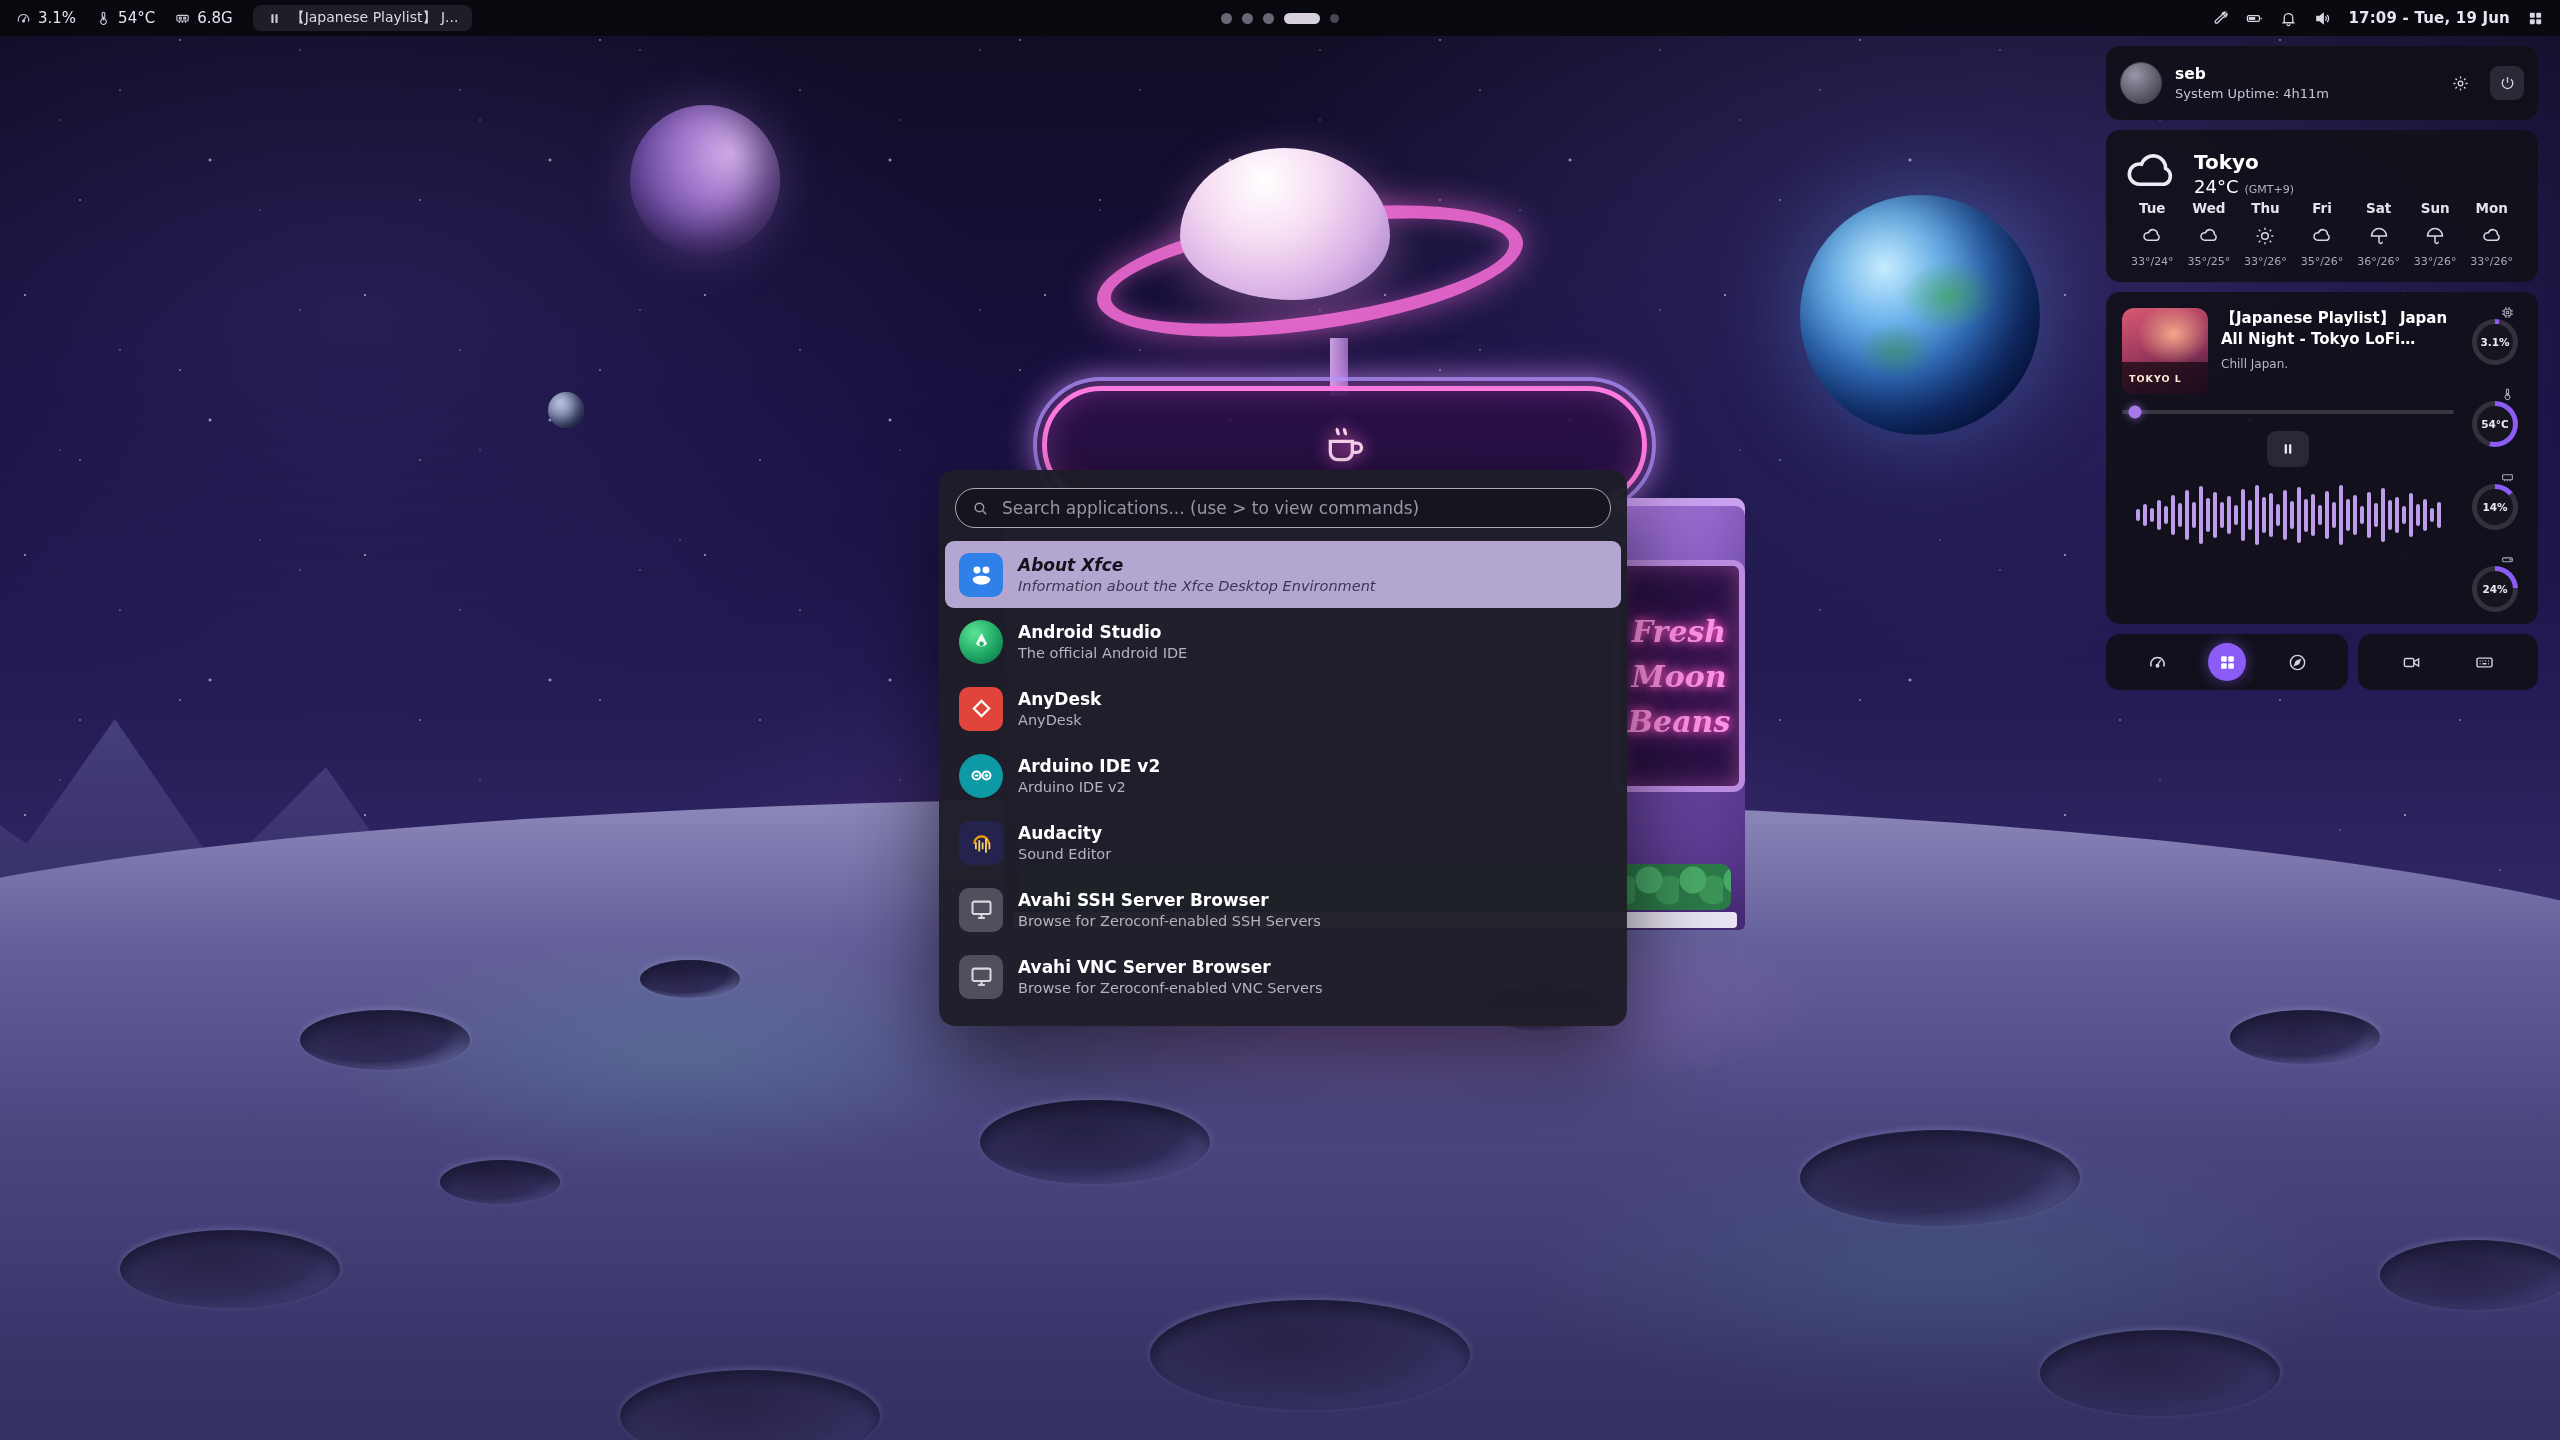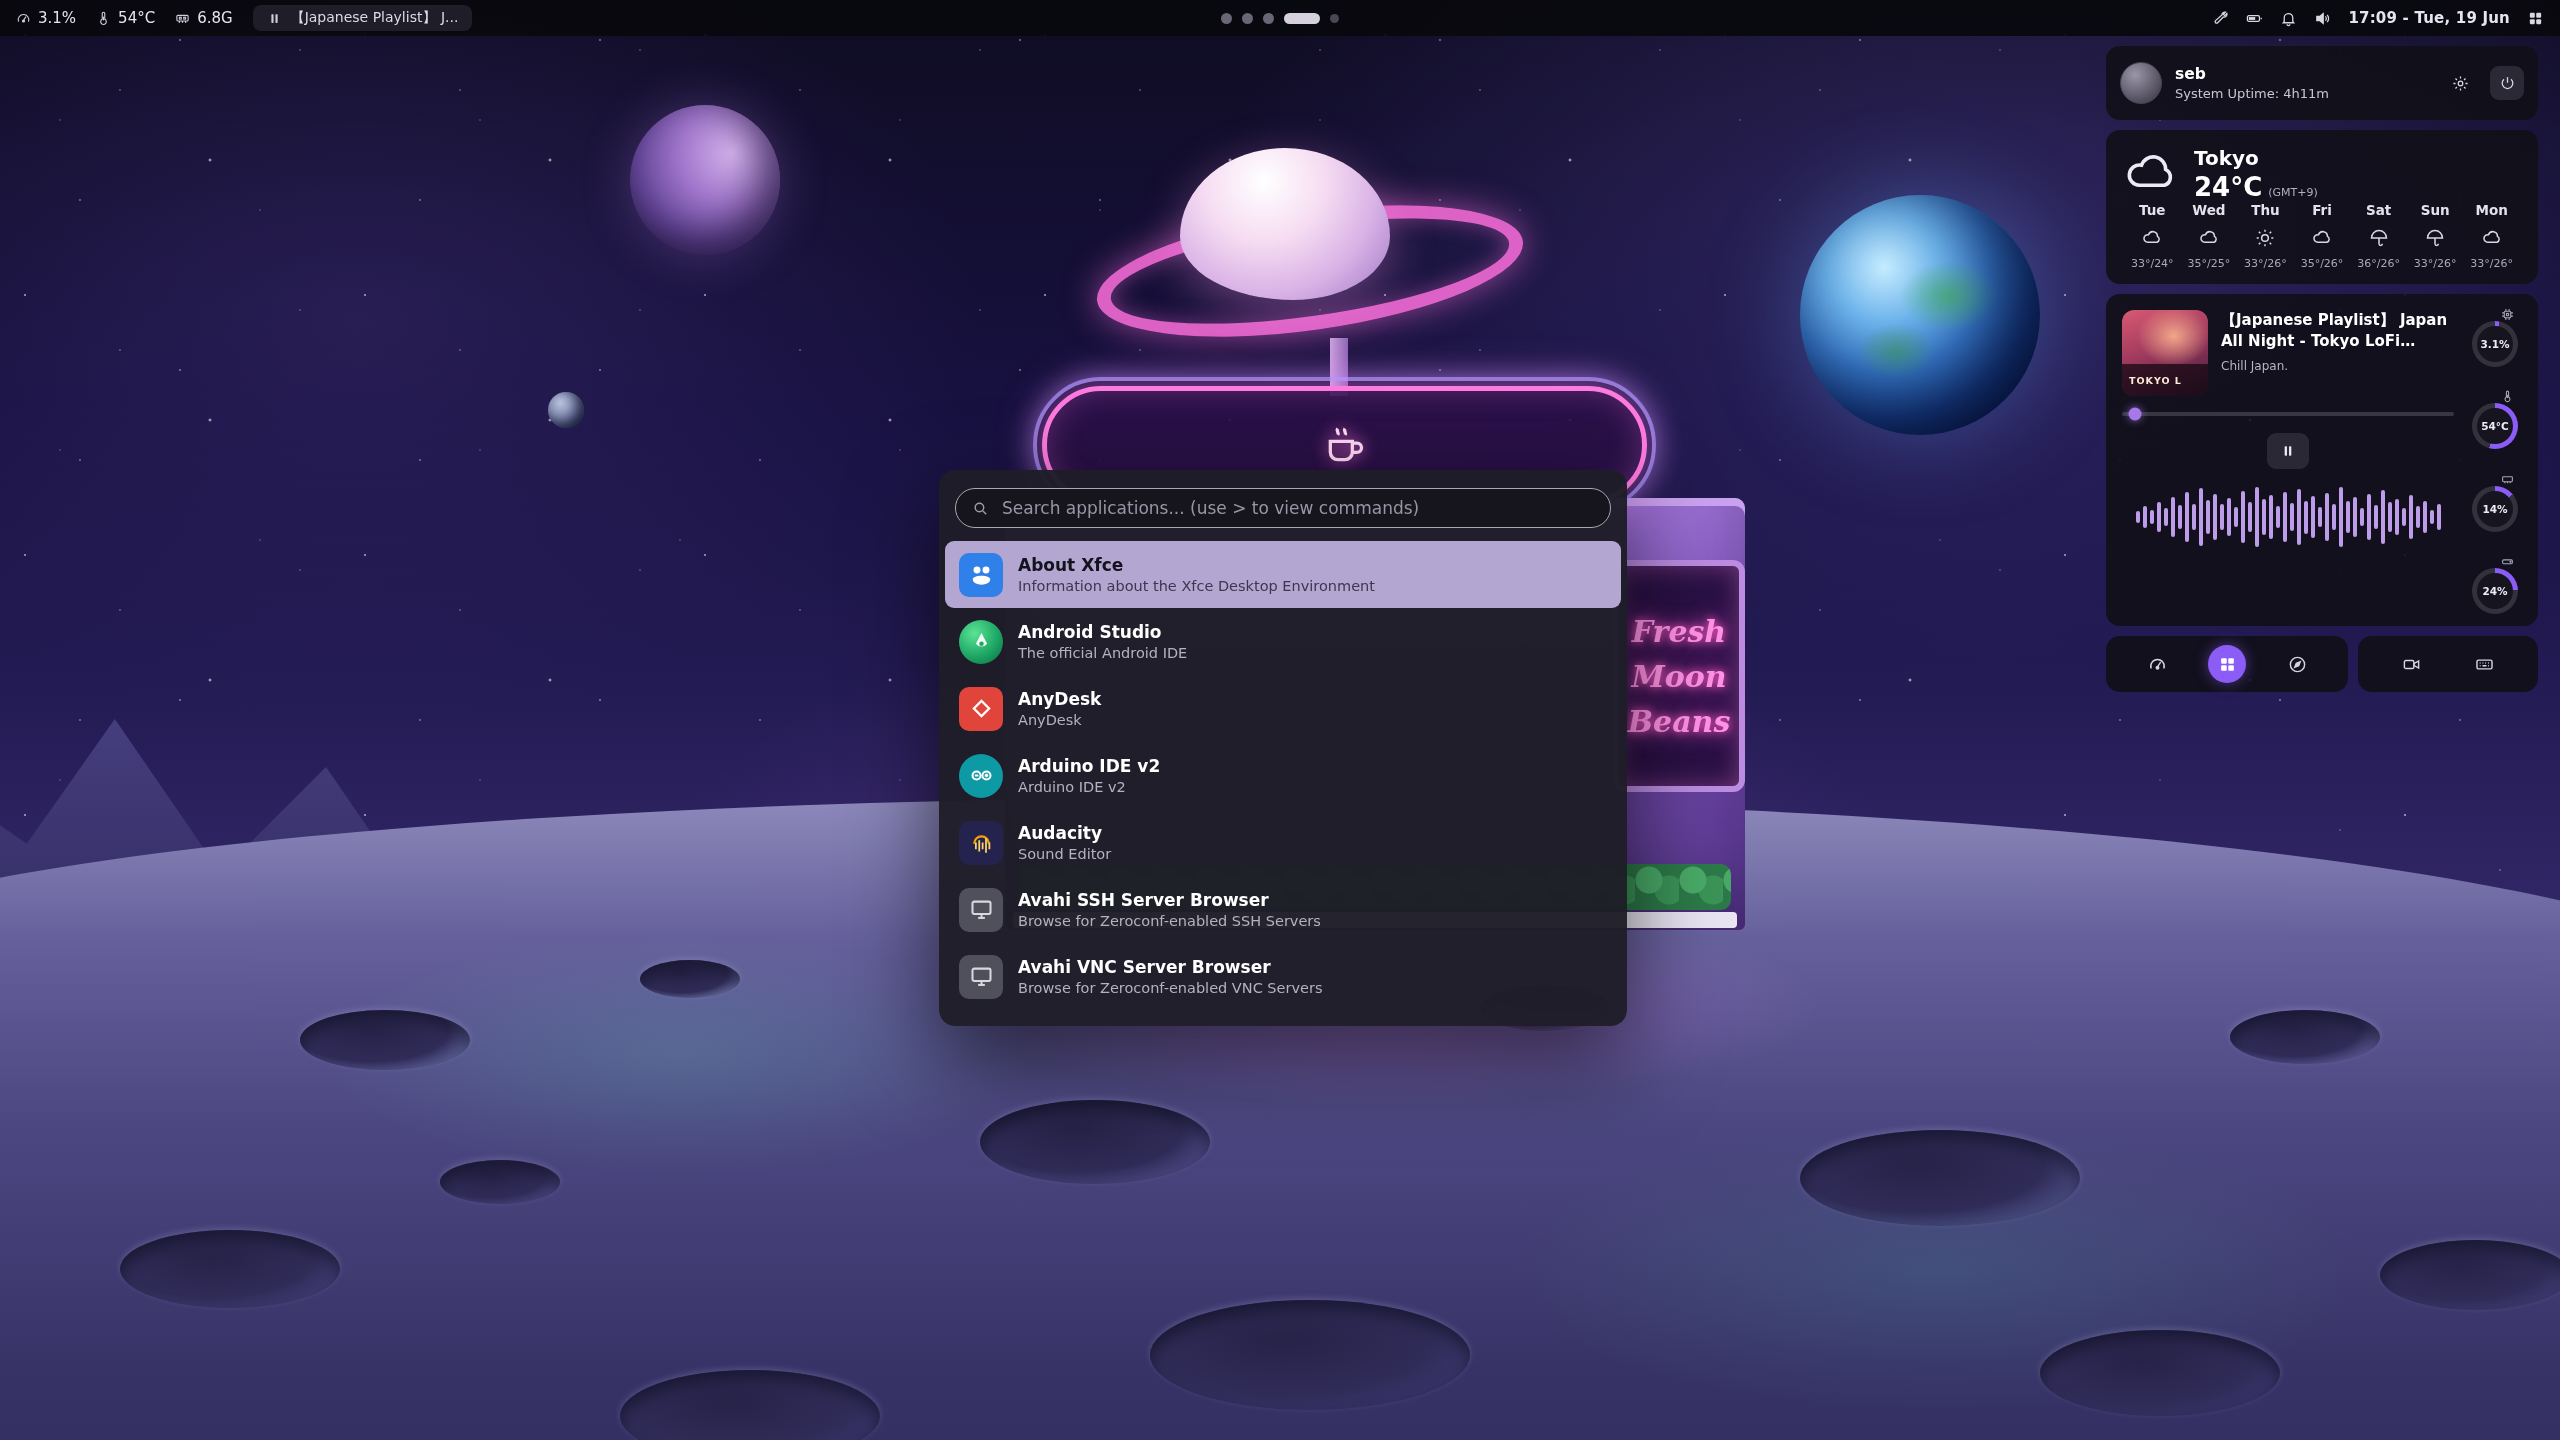--- a/index.html
+++ b/index.html
@@ -134,21 +134,21 @@
     box-shadow:0 34px 90px rgba(0,0,0,.6);
   }
   .searchbar { display:flex; align-items:center; gap:11px; height:40px;
     border:1px solid #a9a7b4; border-radius:21px; background:#16151d; padding:0 16px; }
   .searchbar svg { width:17px; height:17px; color:#9e9cab; flex-shrink:0; }
   .searchbar input { flex:1; background:transparent; border:none; outline:none;
     color:#d8d6e0; font-size:17px; font-family:inherit; }
   .searchbar input::placeholder { color:#9896a6; }
   .app-list { margin:13px -10px 0; display:flex; flex-direction:column; }
   .app-row { display:flex; align-items:center; gap:15px; padding:9px 14px; border-radius:9px; height:67px; cursor:pointer; }
-  .app-row.selected { background:#b3a7d2; }
+  .app-row.selected { background:#b3a7d2;font-style:italic; }
   .app-icon { width:44px; height:44px; border-radius:10px; flex-shrink:0;
     display:flex; align-items:center; justify-content:center; }
   .app-icon svg { width:27px; height:27px; }
   .app-texts { display:flex; flex-direction:column; gap:3px; min-width:0; }
   .app-name { font-size:17px; font-weight:bold; color:#ffffff; }
   .app-desc { font-size:14.5px; color:#b4b1c0; }
   .app-row.selected .app-name { color:#14121c; }
   .app-row.selected .app-desc { color:#3b3750; }
 
   
@@ -165,21 +165,21 @@
   .user-uptime { font-size:13px; color:#c8c5d4; }
   .icon-btn { width:34px; height:34px; border-radius:9px; display:flex; align-items:center; justify-content:center;
     color:#d5d2e0; cursor:pointer; }
   .icon-btn.boxed { background:#2b2936; }
 
   .weather-card { padding:16px 18px 14px; }
   .weather-head { display:flex; align-items:center; gap:16px; }
   .weather-big-icon { width:54px; height:54px; color:#eceaf4; }
   .weather-city { font-size:20px; font-weight:bold; }
   .weather-temp-row { display:flex; align-items:baseline; gap:6px; margin-top:2px; }
-  .weather-temp { font-size:26px; font-weight:bold; }
+  .weather-temp { font-size:18px; font-weight:normal; }
   .weather-tz { font-size:11px; color:#b2afc2; }
   .forecast { display:grid; grid-template-columns:repeat(7,1fr); margin-top:0; text-align:center; }
   .fc-day { font-size:13.5px; font-weight:600; color:#e4e2ec; }
   .fc-icon { height:26px; display:flex; align-items:center; justify-content:center; margin:7px 0 6px; color:#d9d6e8; }
   .fc-icon svg { width:20px; height:20px; }
   .fc-temps { font-size:11px; color:#aaa8bb; }
 
   .media-card { position:relative; height:332px; padding:16px; }
   .media-content { position:absolute; left:16px; top:16px; right:84px; bottom:14px; }
   .media-head { display:flex; gap:13px; }

